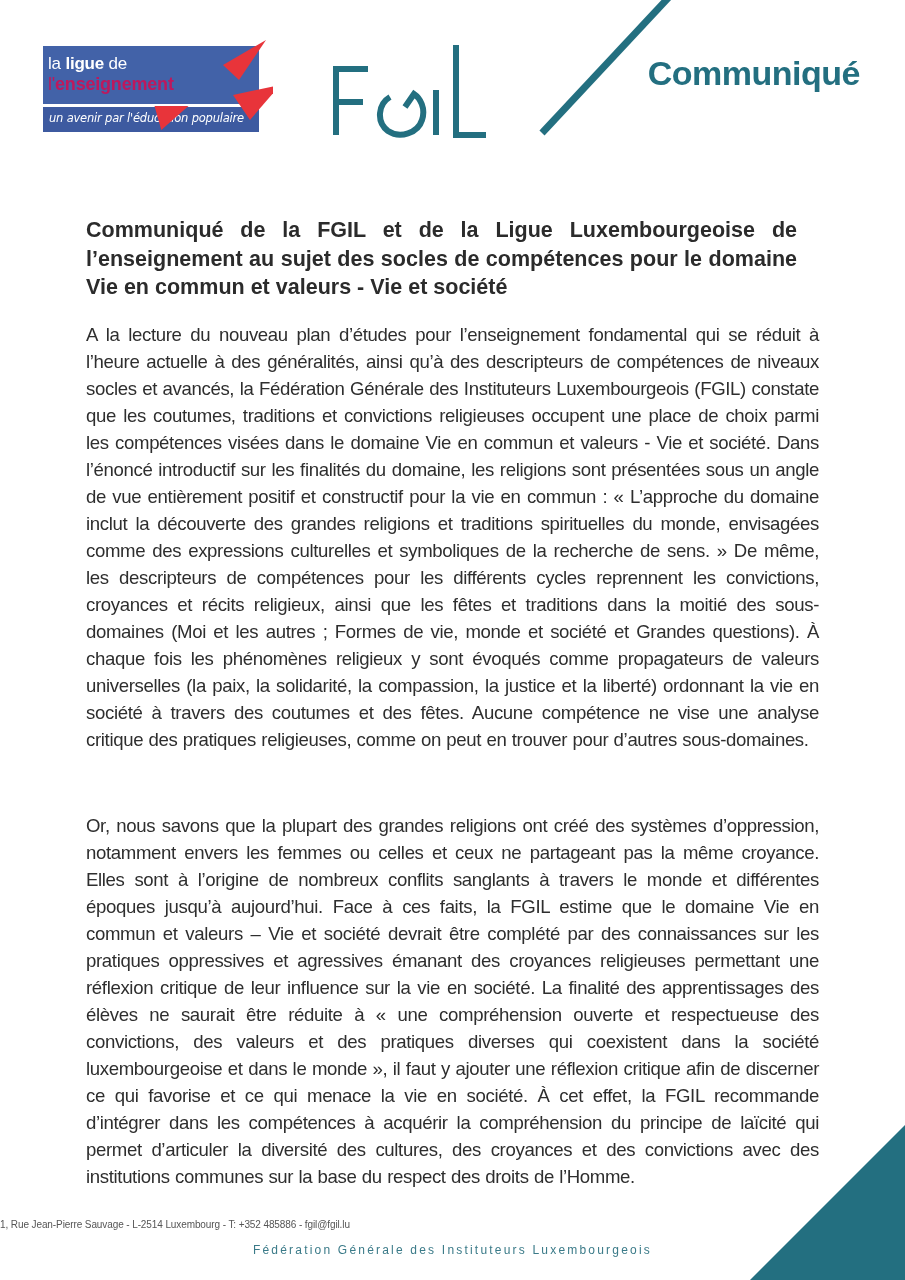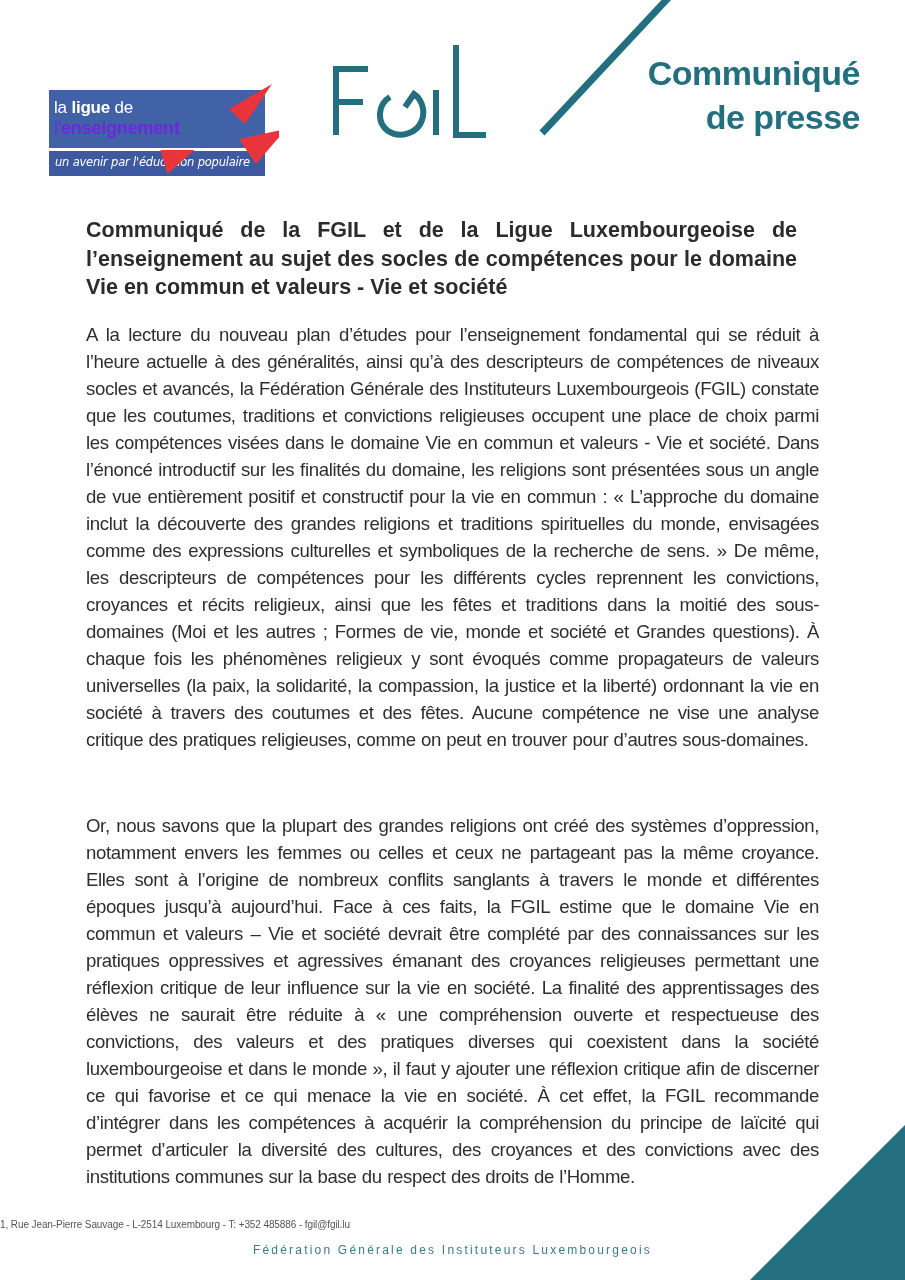--- a/index.html
+++ b/index.html
@@ -4,37 +4,37 @@
   <style>
     html, body { margin: 0; padding: 0; }
     body {
       width: 905px; height: 1280px; position: relative; overflow: hidden;
       background: #ffffff;
       font-family: "Liberation Sans", "DejaVu Sans", sans-serif;
       color: #2a2a2a;
     }
     
     .ligue-logo {
-      position: absolute; left: 49px; top: 46px; width: 216px; height: 90px; margin-top: 44px;
+      position: absolute; left: 43px; top: 46px; width: 216px; height: 90px;
     }
     .ligue-top {
       position: absolute; left: 0; top: 0; width: 216px; height: 58px;
       background: #4262a8;
     }
     .ligue-bottom {
       position: absolute; left: 0; top: 61px; width: 216px; height: 25px;
       background: #3d5aa0;
     }
     .ligue-line1 {
       position: absolute; left: 5px; top: 9px; color: #fff; font-size: 17px; line-height: 18px;
       letter-spacing: -0.2px;
     }
     .ligue-line1 b { font-weight: bold; }
     .ligue-line2 {
-      position: absolute; left: 5px; top: 28px; color: #6d28d9; font-size: 18px; line-height: 20px;
+      position: absolute; left: 5px; top: 28px; color: #be185d; font-size: 18px; line-height: 20px;
       letter-spacing: -0.2px;
     }
     .ligue-line2 b { font-weight: bold; }
     .ligue-tagline {
       position: absolute; left: 6px; top: 64px; color: #fff; font-size: 11.5px; line-height: 16px;
       font-family: "DejaVu Sans", sans-serif; font-style: italic; letter-spacing: -0.2px;
     }
     .ligue-tri { position: absolute; left: 0; top: -6px; width: 230px; height: 100px; }
 
     .fgil-logo { position: absolute; left: 330px; top: 42px; width: 160px; height: 96px; }
@@ -106,21 +106,20 @@
     <path d="M126 3 V93 H156"></path>
   </g>
 </svg>
 
 <svg class="slash" viewBox="0 0 150 140">
   <line x1="12" y1="133" x2="140" y2="-4" stroke="#236f80" stroke-width="7"></line>
 </svg>
 
 <div class="press-title">
   <div>Communiqué</div>
-  <div>de presse</div>
 </div>
 
 <div class="doc-title">Communiqué de la FGIL et de la Ligue Luxembourgeoise de l’enseignement au sujet des socles de compétences pour le domaine Vie en commun et valeurs - Vie et société</div>
 
 <div class="para para1">A la lecture du nouveau plan d’études pour l’enseignement fondamental qui se réduit à l’heure actuelle à des généralités, ainsi qu’à des descripteurs de compétences de niveaux socles et avancés, la Fédération Générale des Instituteurs Luxembourgeois (FGIL) constate que les coutumes, traditions et convictions religieuses occupent une place de choix parmi les compétences visées dans le domaine Vie en commun et valeurs - Vie et société. Dans l’énoncé introductif sur les finalités du domaine, les religions sont présentées sous un angle de vue entièrement positif et constructif pour la vie en commun : « L’approche du domaine inclut la découverte des grandes religions et traditions spirituelles du monde, envisagées comme des expressions culturelles et symboliques de la recherche de sens. » De même, les descripteurs de compétences pour les différents cycles reprennent les convictions, croyances et récits religieux, ainsi que les fêtes et traditions dans la moitié des sous-domaines (Moi et les autres ; Formes de vie, monde et société et Grandes questions). À chaque fois les phénomènes religieux y sont évoqués comme propagateurs de valeurs universelles (la paix, la solidarité, la compassion, la justice et la liberté) ordonnant la vie en société à travers des coutumes et des fêtes. Aucune compétence ne vise une analyse critique des pratiques religieuses, comme on peut en trouver pour d’autres sous-domaines.</div>
 <div class="para para2">Or, nous savons que la plupart des grandes religions ont créé des systèmes d’oppression, notamment envers les femmes ou celles et ceux ne partageant pas la même croyance. Elles sont à l’origine de nombreux conflits sanglants à travers le monde et différentes époques jusqu’à aujourd’hui. Face à ces faits, la FGIL estime que le domaine Vie en commun et valeurs – Vie et société devrait être complété par des connaissances sur les pratiques oppressives et agressives émanant des croyances religieuses permettant une réflexion critique de leur influence sur la vie en société. La finalité des apprentissages des élèves ne saurait être réduite à « une compréhension ouverte et respectueuse des convictions, des valeurs et des pratiques diverses qui coexistent dans la société luxembourgeoise et dans le monde », il faut y ajouter une réflexion critique afin de discerner ce qui favorise et ce qui menace la vie en société. À cet effet, la FGIL recommande d’intégrer dans les compétences à acquérir la compréhension du principe de laïcité qui permet d’articuler la diversité des cultures, des croyances et des convictions avec des institutions communes sur la base du respect des droits de l’Homme.</div>
 
 <div class="footer-org">Fédération Générale des Instituteurs Luxembourgeois</div>
 <div class="footer-addr">1, Rue Jean-Pierre Sauvage - L-2514 Luxembourg - T: +352 485886 - fgil@fgil.lu</div>
 

